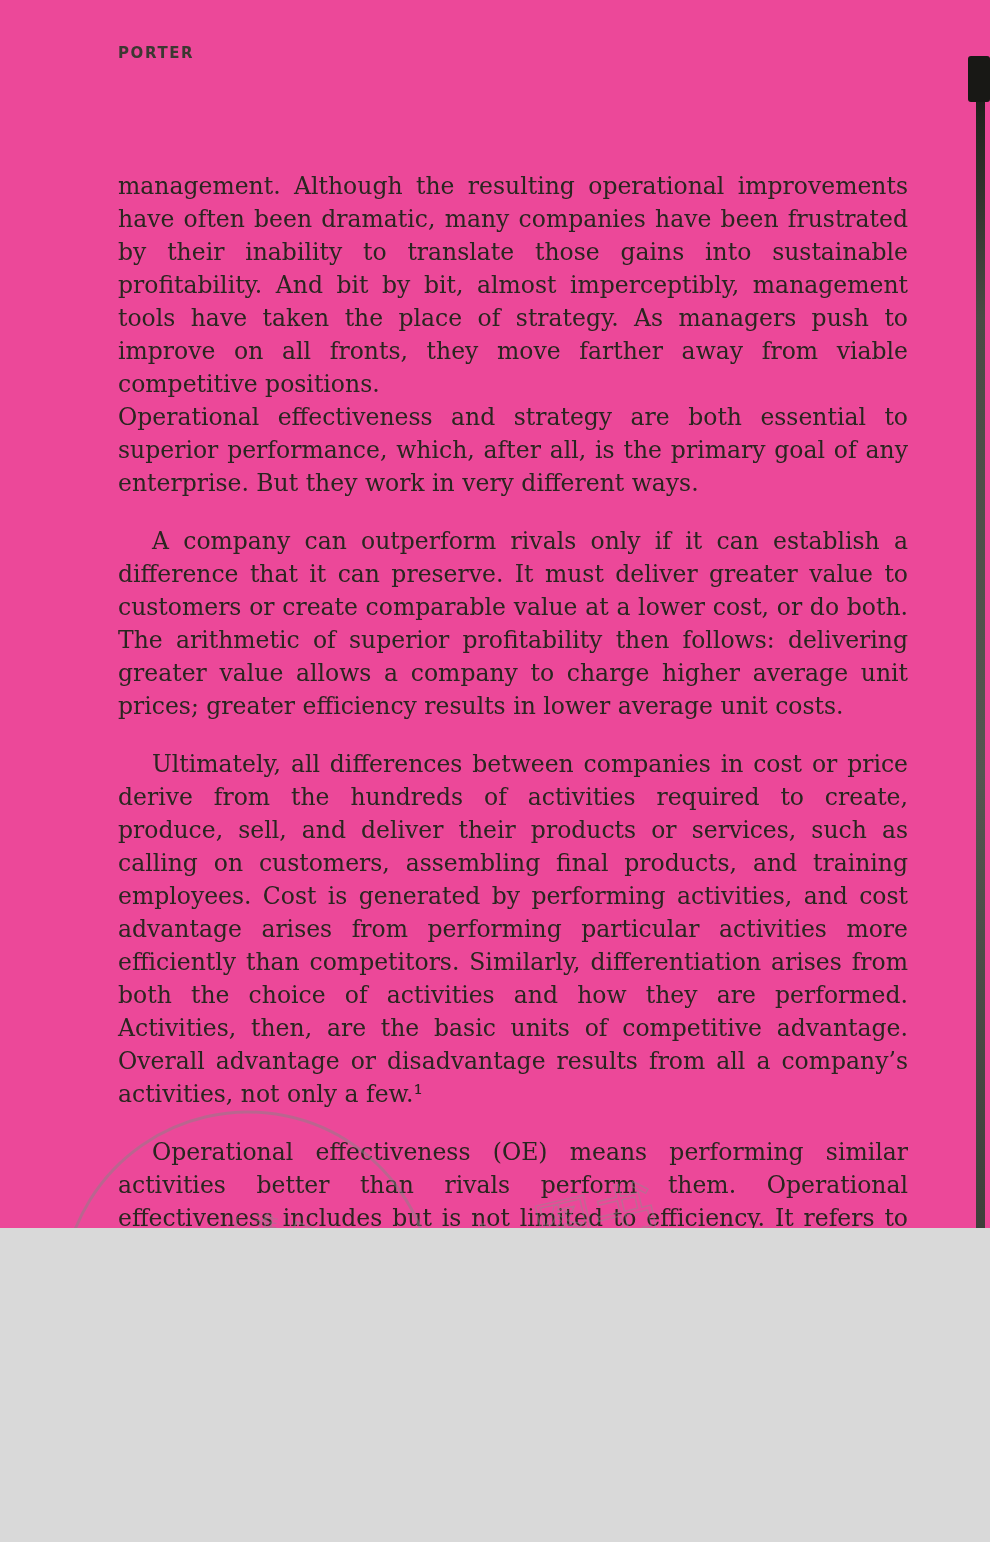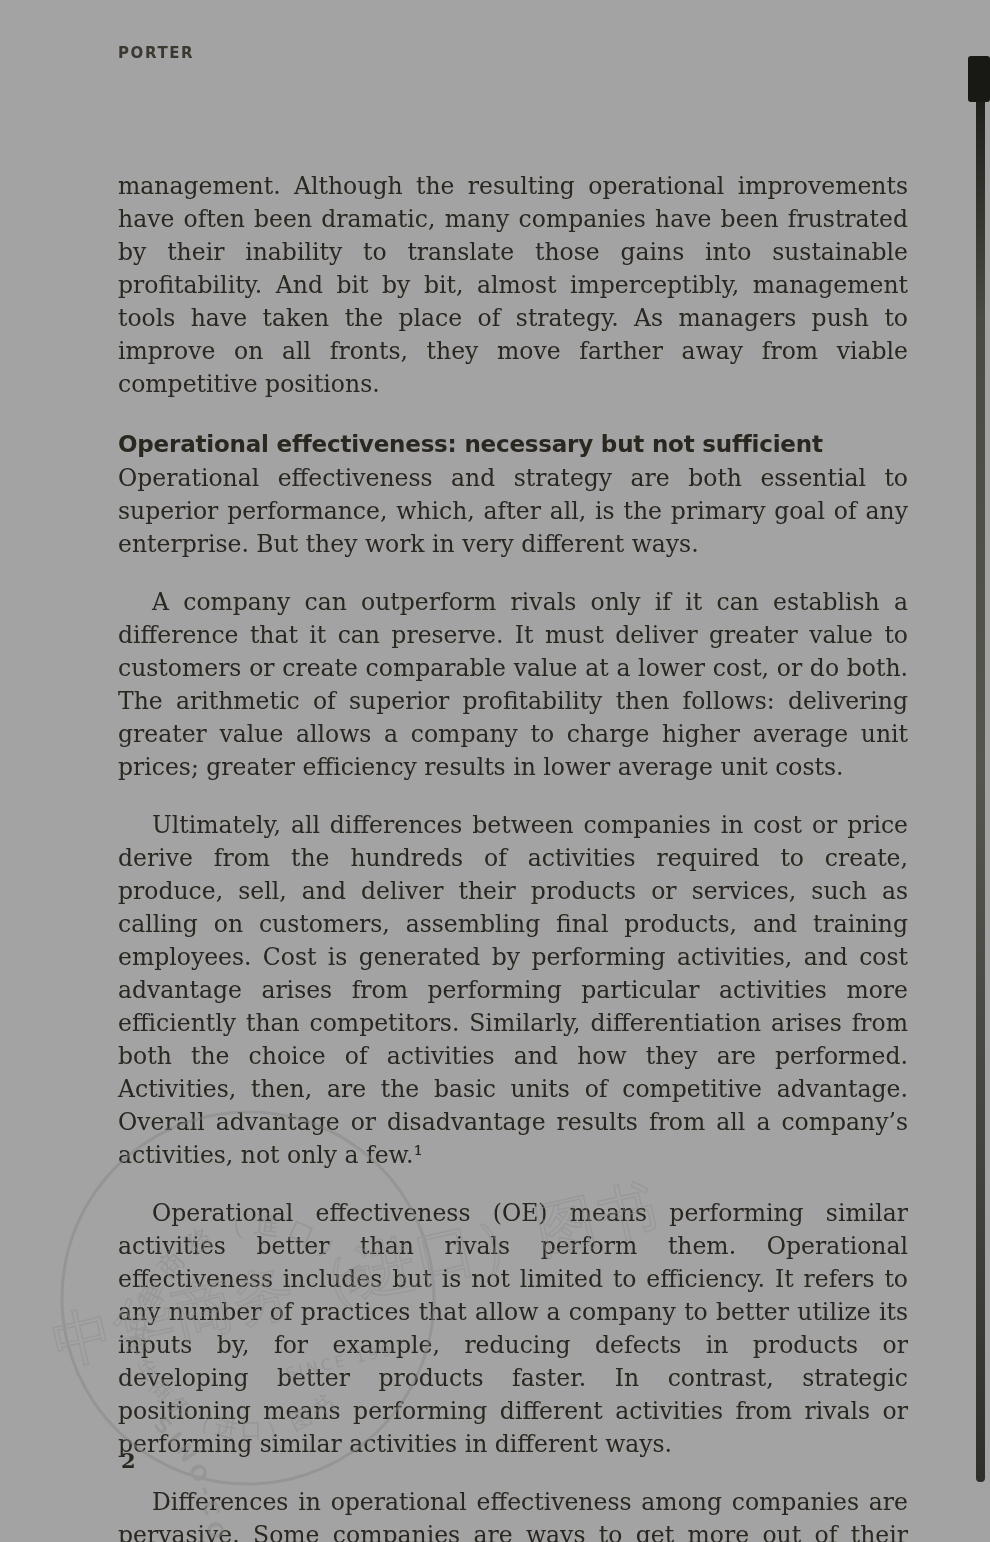--- a/index.html
+++ b/index.html
@@ -1,21 +1,21 @@
 <!DOCTYPE html>
 <html lang="en"><head>
 <meta charset="utf-8">
 <style>
   html, body { margin: 0; padding: 0; background: #d9d9d9; }
   .page {
     position: relative;
     width: 990px;
-    height: 1542px;
+    height: 1228px;
     margin: 0 auto;
-    background: #a3a3a3;
+    background: #ec4899;
     overflow: hidden;
     font-family: "DejaVu Serif", "Liberation Serif", serif;
     color: #2a2620;
   }
   .running-header {
     position: absolute;
     top: 44px;
     left: 118px;
     font-family: "DejaVu Sans", "Liberation Sans", sans-serif;
     font-weight: bold;
@@ -111,21 +111,20 @@
 </head>
 <body>
 
 <div class="page">
 
   <div class="running-header">PORTER</div>
 
   <div class="body-text">
     <p class="para">management. Although the resulting operational improvements have often been dramatic, many companies have been frustrated by their inability to translate those gains into sustainable profitability. And bit by bit, almost imperceptibly, management tools have taken the place of strategy. As managers push to improve on all fronts, they move farther away from viable competitive positions.</p>
 
-    <h2 class="section-heading">Operational effectiveness: necessary but not sufficient</h2>
 
     <p class="para">Operational effectiveness and strategy are both essential to superior performance, which, after all, is the primary goal of any enterprise. But they work in very different ways.</p>
 
     <p class="para indent">A company can outperform rivals only if it can establish a difference that it can preserve. It must deliver greater value to customers or create comparable value at a lower cost, or do both. The arithmetic of superior profitability then follows: delivering greater value allows a company to charge higher average unit prices; greater efficiency results in lower average unit costs.</p>
 
     <p class="para indent">Ultimately, all differences between companies in cost or price derive from the hundreds of activities required to create, produce, sell, and deliver their products or services, such as calling on customers, assembling final products, and training employees. Cost is generated by performing activities, and cost advantage arises from performing particular activities more efficiently than competitors. Similarly, differentiation arises from both the choice of activities and how they are performed. Activities, then, are the basic units of competitive advantage. Overall advantage or disadvantage results from all a company’s activities, not only a few.¹</p>
 
     <p class="para indent"><span>Operational effectiveness (OE) means performing similar activities </span><span class="it">better</span><span> than rivals perform them. Operational effectiveness includes but is not limited to efficiency. It refers to any number of practices that allow a company to better utilize its inputs by, for example, reducing defects in products or developing better products faster. In contrast, strategic positioning means performing </span><span class="it">different</span><span> activities from rivals or performing similar activities in </span><span class="it">different</span><span> ways.</span></p>
 
     <p class="para indent">Differences in operational effectiveness among companies are pervasive. Some companies are ways to get more out of their inputs</p>

